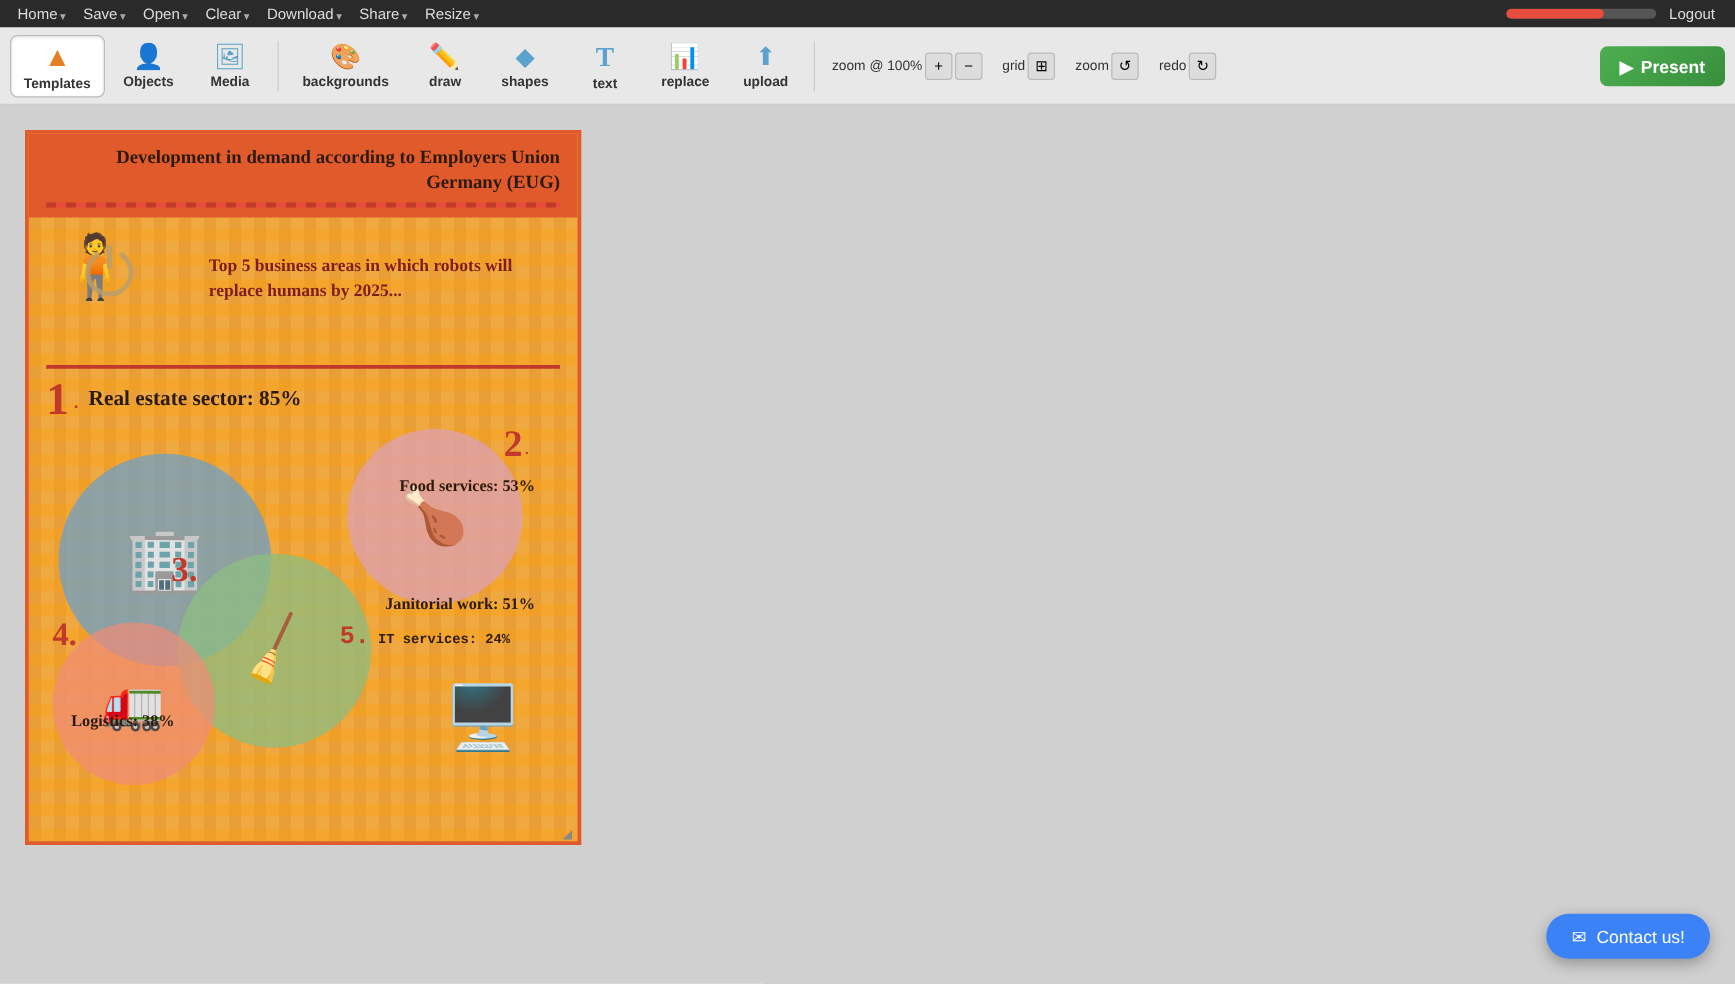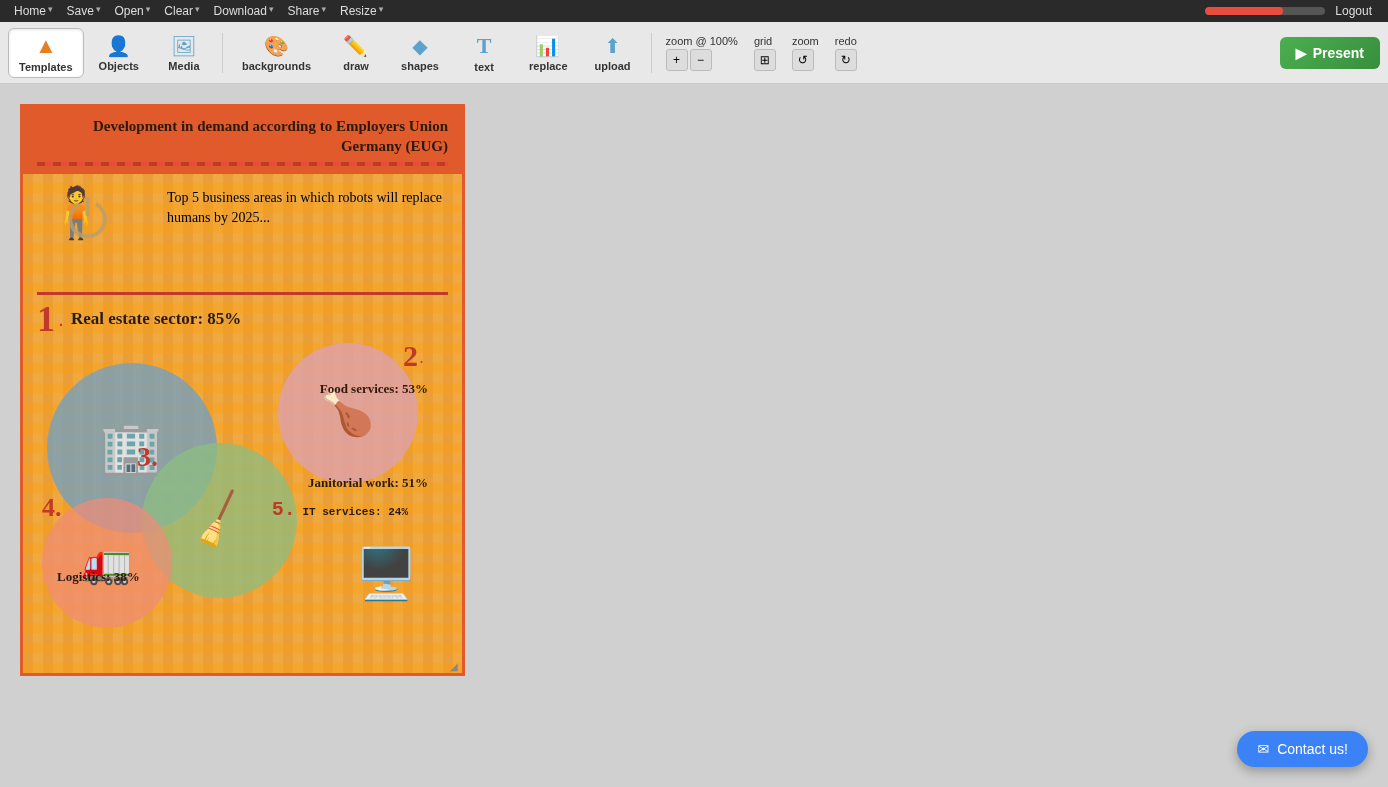--- a/index.html
+++ b/index.html
@@ -13,21 +13,21 @@
       align-items: center;
       padding: 0 8px;
       gap: 2px;
     }
     .menu-item {
       color: #ddd;
       font-size: 12px;
       padding: 2px 6px;
       cursor: pointer;
       display: flex;
-      align-items: flex-start;
+      align-items: flex-end;
       gap: 2px;
       border-radius: 3px;
     }
     .menu-item .arrow { font-size: 9px; color: #aaa; }
     .menu-spacer { flex: 1; }
     #progress-bar-area {
       display: flex;
       align-items: center;
       gap: 6px;
     }
@@ -83,21 +83,22 @@
       font-size: 20px;
     }
     .toolbar-divider {
       width: 1px;
       height: 40px;
       background: #ccc;
       margin: 0 4px;
     }
     .toolbar-group {
       display: flex;
-      flex-direction: column;
+      flex-direction: row;
+      align-items: center;
       gap: 2px;
       padding: 2px 6px;
     }
     .toolbar-group .group-controls {
       display: flex;
       gap: 2px;
     }
     .small-btn {
       background: #ddd;
       border: 1px solid #bbb;
@@ -225,24 +226,24 @@
       font-size: 42px;
       color: #c0a060;
       position: absolute;
       left: 40px;
       top: 12px;
       opacity: 0.7;
     }
 
     .top-text {
       font-size: 14px;
-      color: #000000;
-      font-weight: normal;
+      color: #7f1d1d;
+      font-weight: bold;
       line-height: 1.4;
-      padding-top: 4px;
+      padding-top: 20px;
       font-family: Georgia, serif;
     }
 
     
     .divider-line {
       height: 3px;
       background: #c0392b;
       margin: 6px 0;
     }
 

